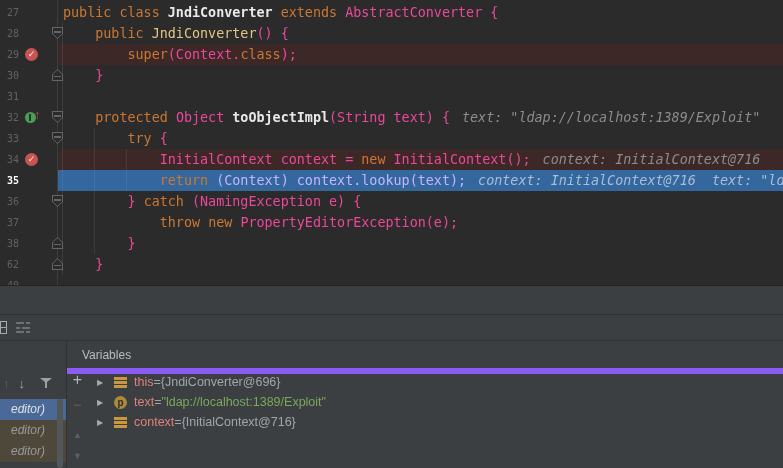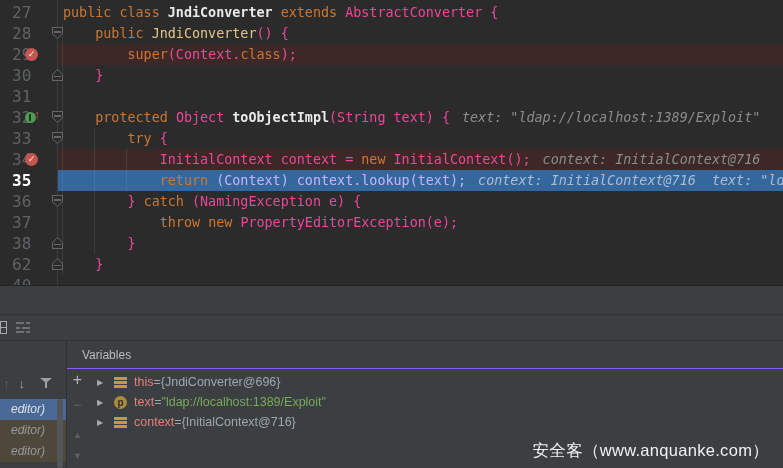--- a/index.html
+++ b/index.html
@@ -5,21 +5,21 @@
   html,body{margin:0;padding:0;background:#1e1e1e;}
   .screen{position:relative;width:783px;height:468px;background:#2b2b2b;overflow:hidden;
           font-family:"DejaVu Sans Mono",monospace;}
   
   .editor{position:absolute;top:0;left:0;width:783px;height:285px;overflow:hidden;}
   .lines{position:absolute;top:2px;left:0;right:0;}
   .line{position:relative;height:21px;line-height:21px;white-space:pre;font-size:13.4px;}
   .line .band{position:absolute;left:58px;right:0;top:0;bottom:0;z-index:0;}
   .line.hl-red .band{background:#3d2828;}
   .line.hl-blue .band{background:#33679e;}
-  .ln{position:absolute;left:12px;width:19px;text-align:right;color:#606366;font-size:16px;z-index:2;}
+  .ln{position:absolute;left:0;width:19px;text-align:right;color:#606366;font-size:10px;z-index:2;}
   .line.hl-blue .ln{color:#ffffff;font-weight:bold;}
   .code{position:absolute;left:63px;top:0;z-index:2;}
   .tok-kw{color:#cc7832;text-align:center;}
   .tok-def{color:#ec4899;}
   .tok-decl{color:#e9e9e9;font-weight:bold;}
   .tok-ctor{color:#e3c586;}
   .line.hl-blue .tok-def{color:#c4b5fd;}
   .hint{font-style:italic;color:#8c8c8c;margin-left:12px;}
   .line.hl-blue .hint{color:#a9bdd6;}
   .gutter-sep{position:absolute;left:57px;top:0;width:1px;height:285px;background:#3a3e40;z-index:1;}
@@ -62,21 +62,21 @@
   .funnel{position:relative;width:12px;height:12px;margin-left:15px;}
   .funnel::before{content:"";position:absolute;top:1px;left:0;border-left:6px solid transparent;border-right:6px solid transparent;border-top:5px solid #9da0a3;}
   .funnel::after{content:"";position:absolute;top:5px;left:5px;width:2px;height:6px;background:#9da0a3;}
   .frame-rows{position:absolute;top:58px;left:0;right:0;}
   .frame-row{height:21px;line-height:21px;font-style:italic;font-size:12px;padding-left:11px;
              color:#999999;background:#4e483a;white-space:nowrap;overflow:hidden;}
   .frame-row.sel{background:#4b6996;color:#dbe1e8;}
   .frames-scroll{position:absolute;right:3px;top:58px;bottom:0;width:6px;background:#54575a;border-radius:3px;z-index:4;}
   
   .vars{flex:1;position:relative;min-width:0;}
-  .vars-head{height:27px;border-bottom:1px solid #8b5cf6;display:flex;align-items:center;
+  .vars-head{height:27px;border-bottom:6px solid #8b5cf6;display:flex;align-items:center;
              padding-left:15px;color:#bbbbbb;font-size:12px;}
   .vars-body{position:absolute;top:28px;left:0;right:0;bottom:0;display:flex;}
   .vars-tools{position:relative;width:21px;flex:none;}
   .vt{position:absolute;left:0;width:21px;text-align:center;font-family:"Liberation Sans",sans-serif;}
   .vt-add{top:2px;color:#b2b5b8;font-size:16px;}
   .vt-remove{top:27px;color:#5d6062;font-size:15px;}
   .vt-up{top:61px;color:#5d6062;font-size:9px;}
   .vt-down{top:82px;color:#5d6062;font-size:9px;}
   .tree{flex:1;padding-top:3px;min-width:0;overflow:hidden;}
   .tree-row{height:20px;display:flex;align-items:center;font-size:12.5px;white-space:nowrap;}
@@ -173,14 +173,13 @@
                 <span class="vname">context</span>
                 <span class="veq"> = </span>
                 <span class="vval ref">{InitialContext@716}</span>
               </div>
             </div>
         </div>
       </div>
     </div>
   </div>
 
-  <div class="watermark">安全客（www.anquanke.com）</div>
 </div>
 
 </body></html>

